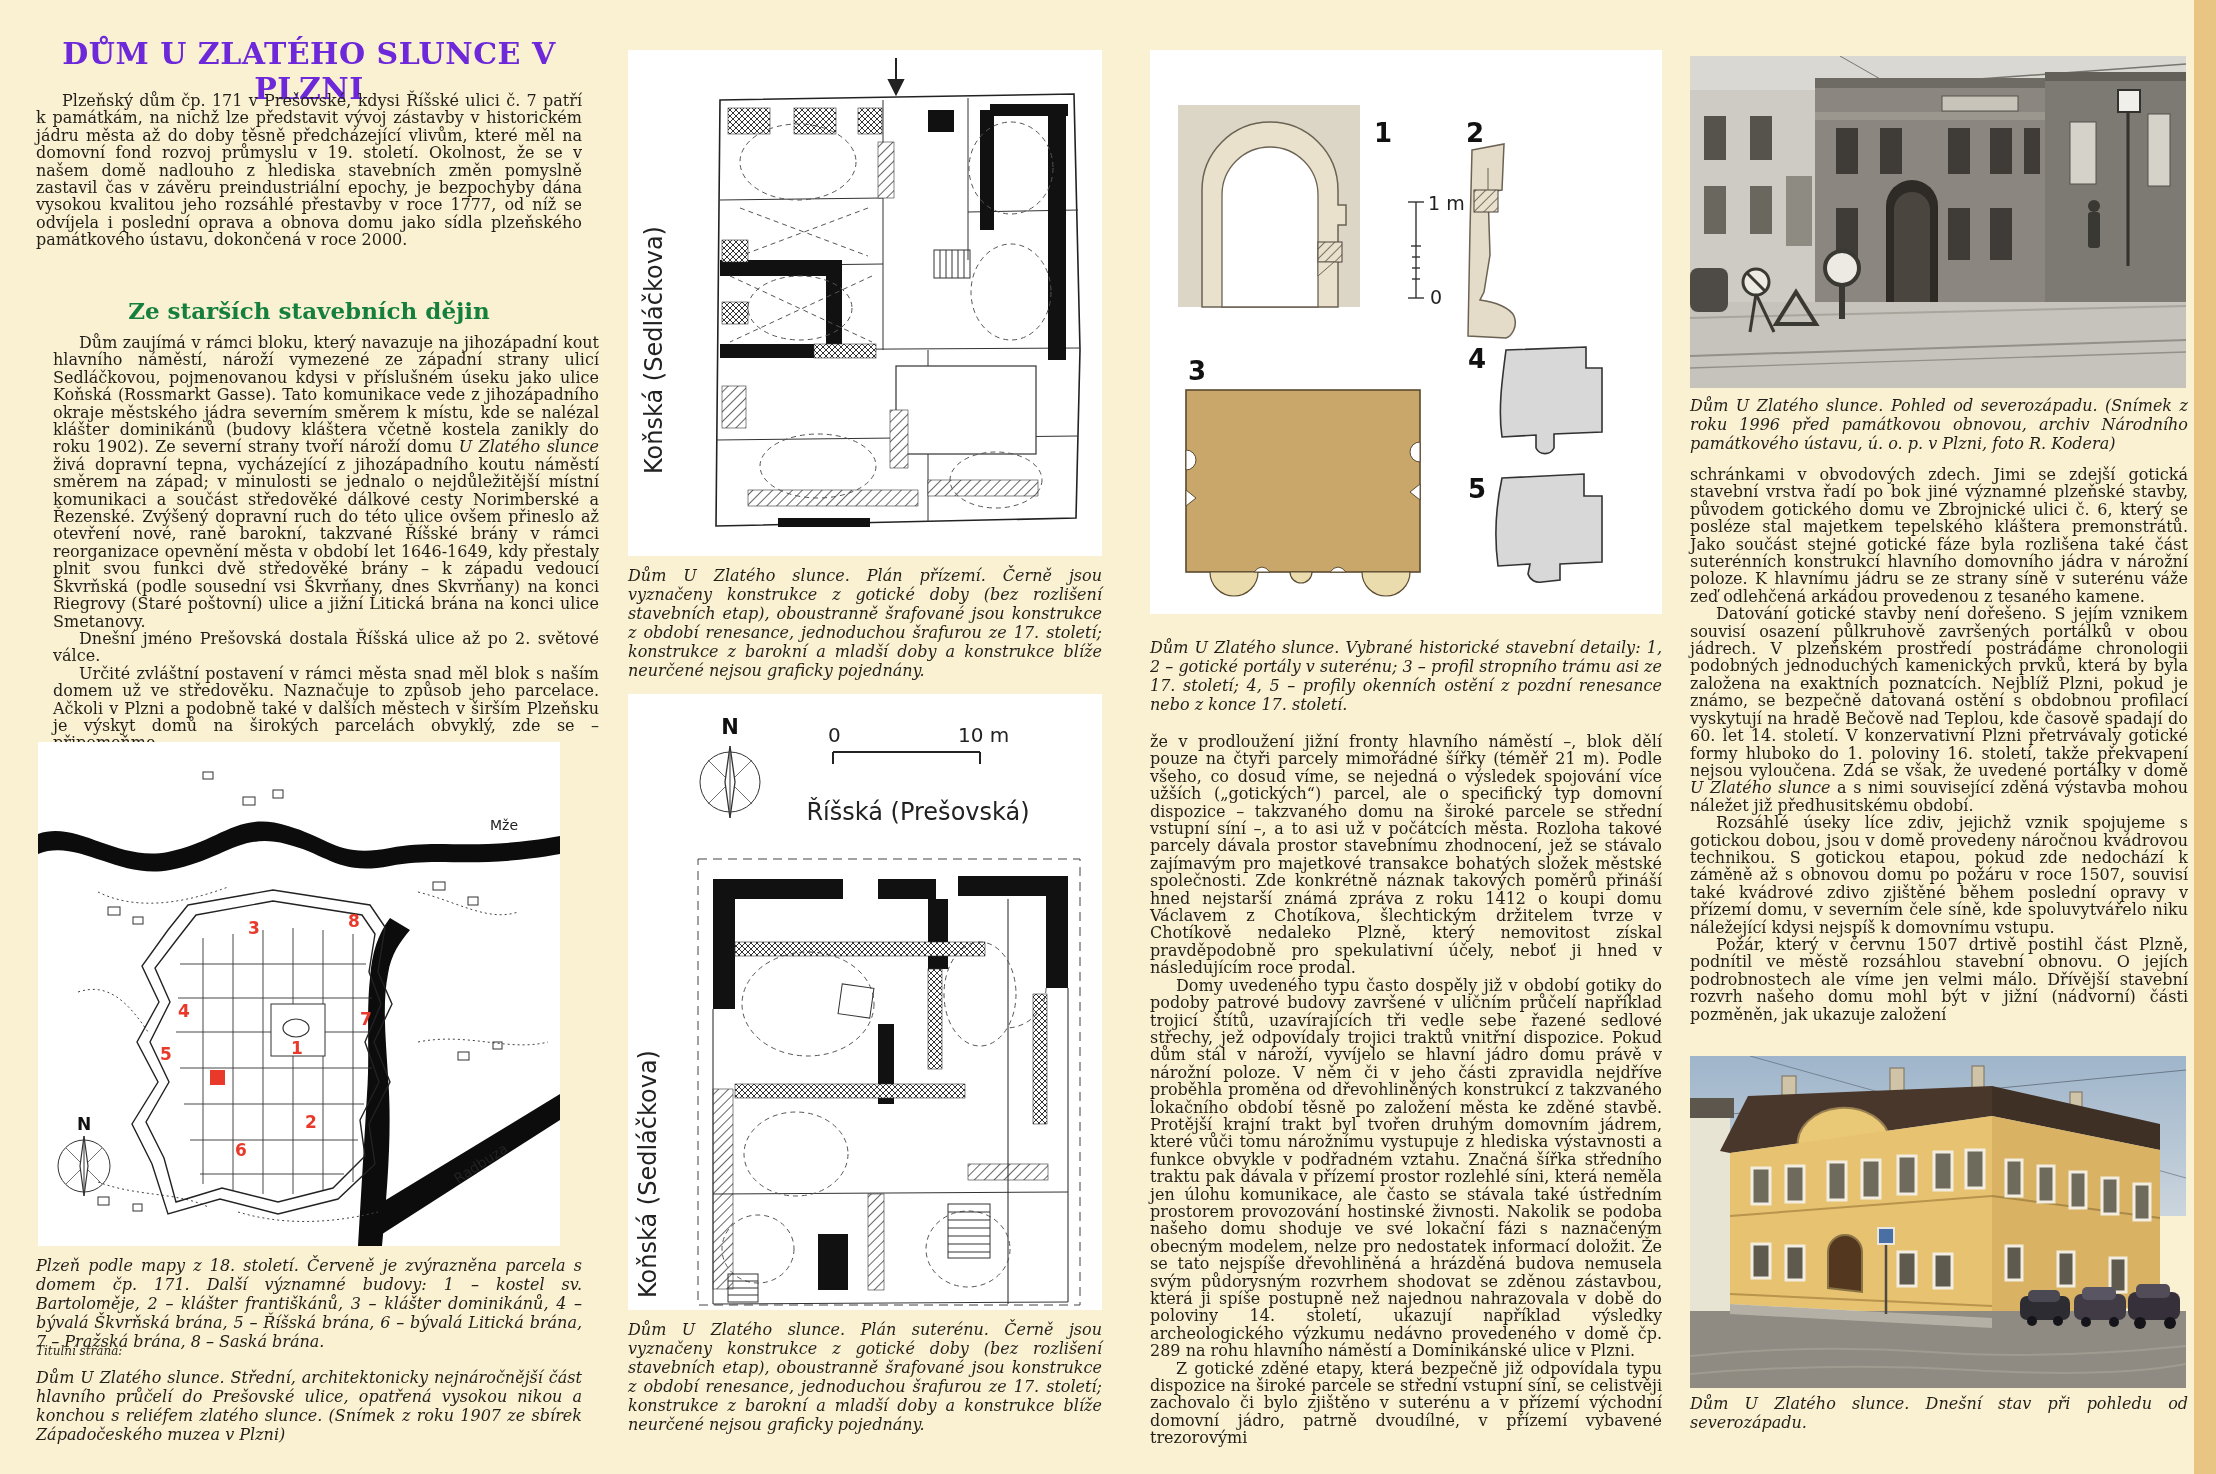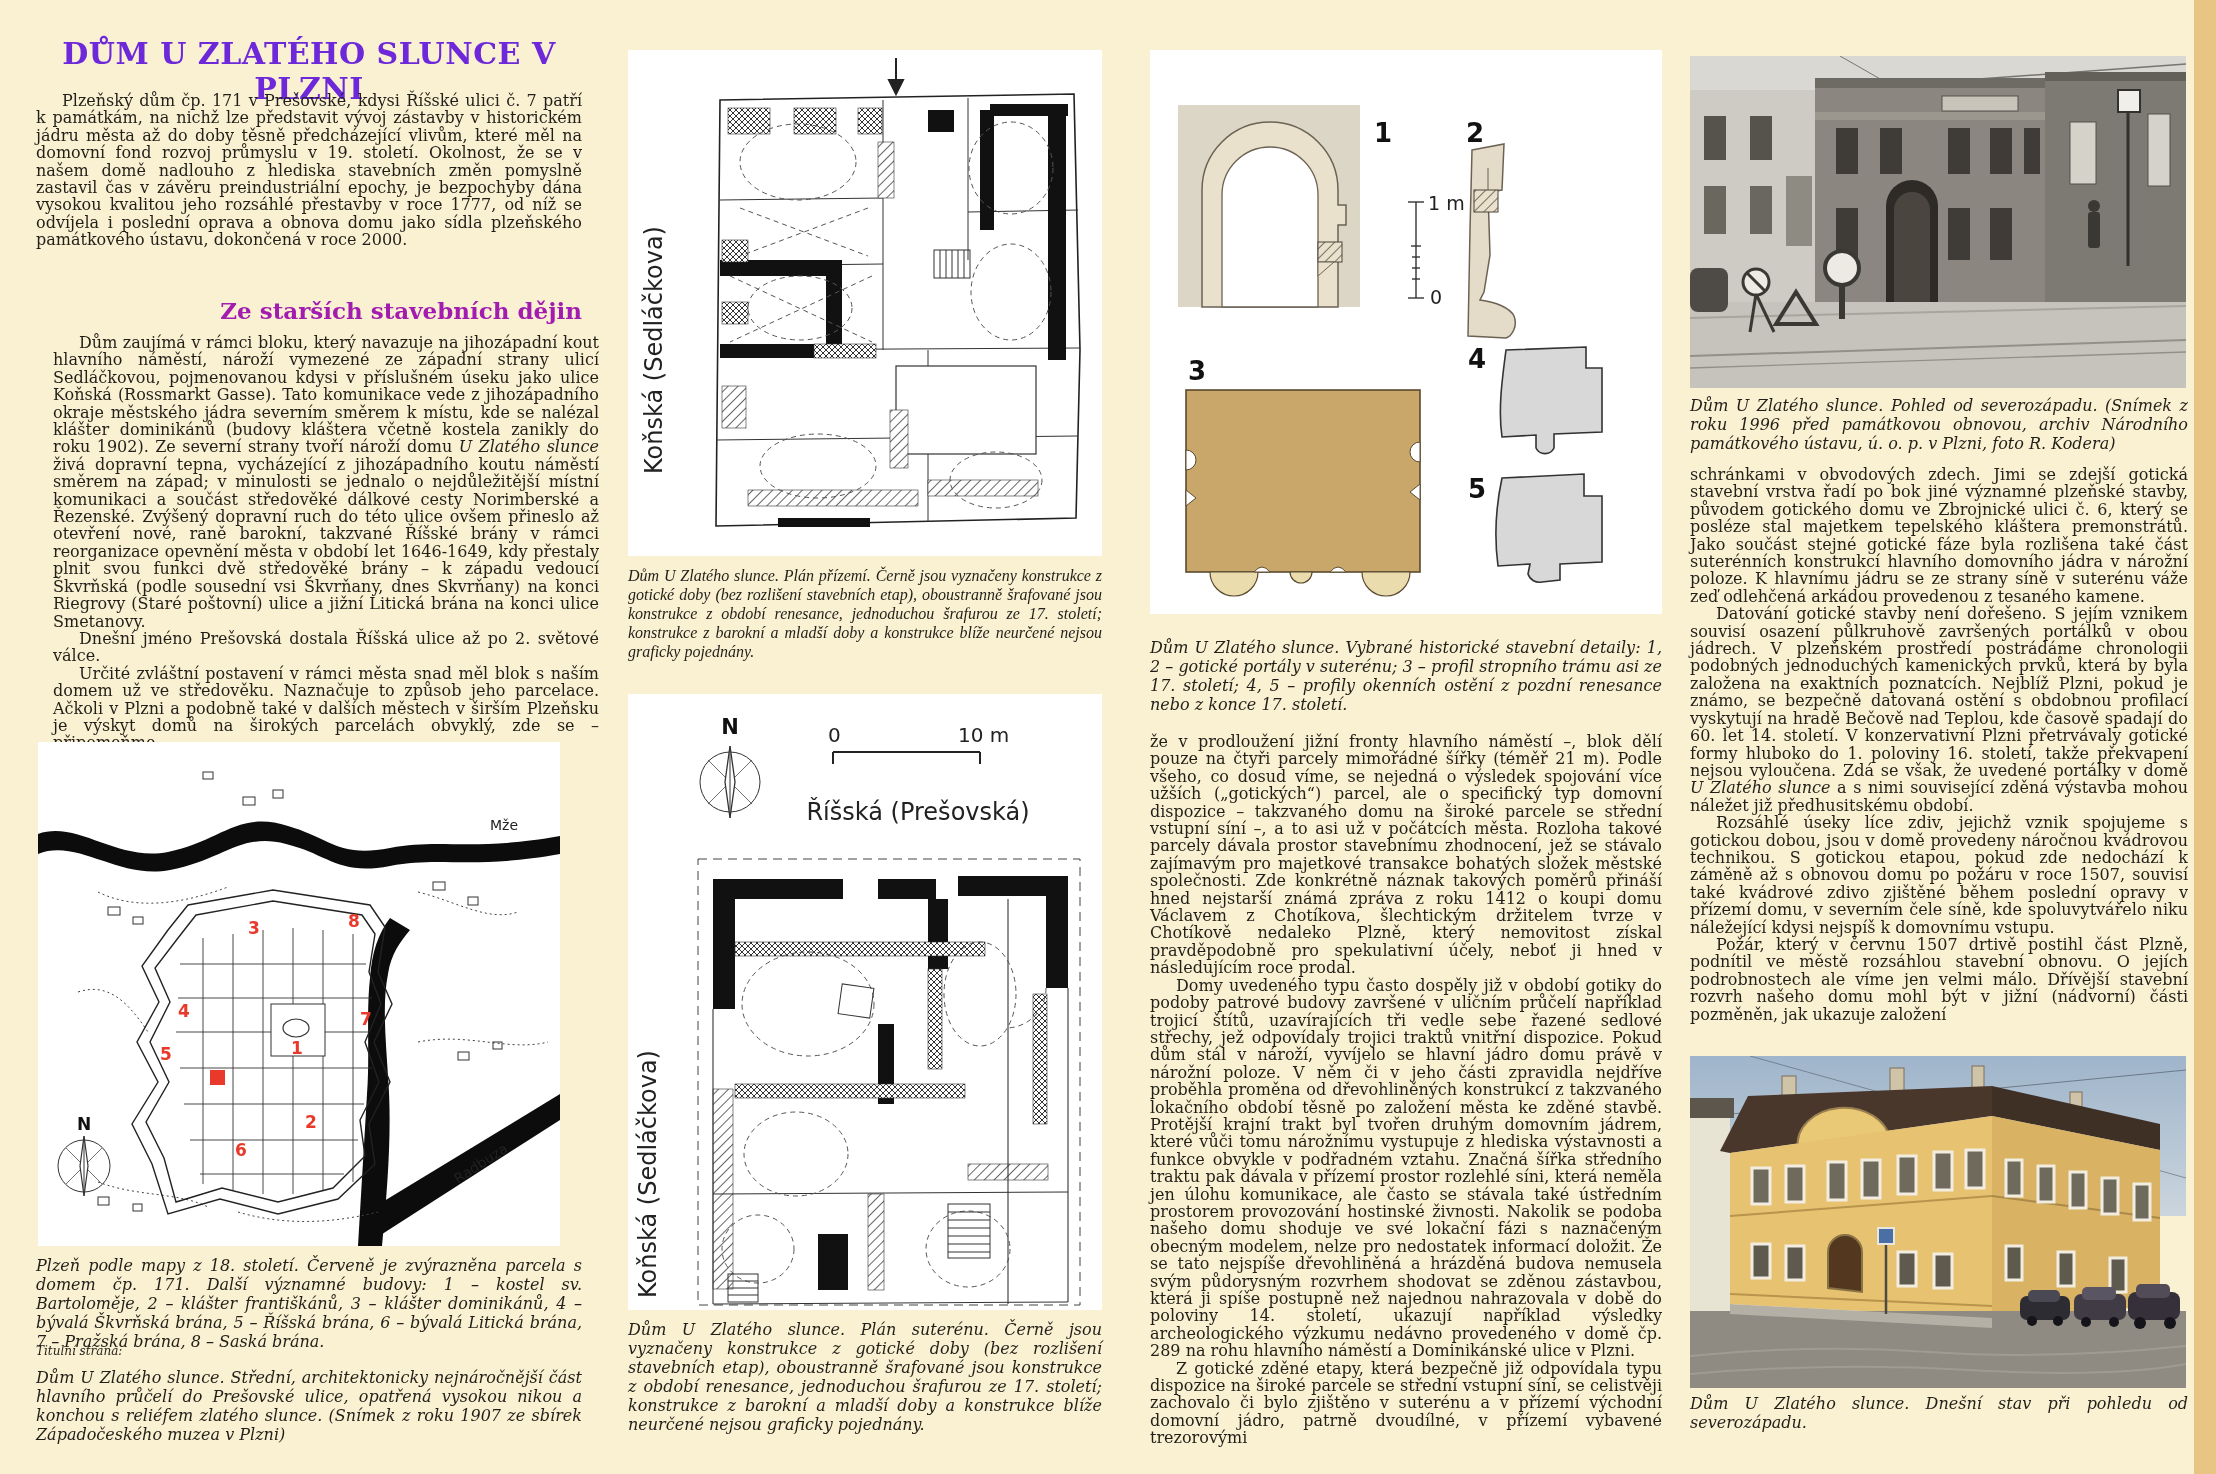--- a/index.html
+++ b/index.html
@@ -5,21 +5,21 @@
   html,body{margin:0;padding:0;}
   body{
     width:2216px;height:1474px;position:relative;overflow:hidden;
     background:#FAF0D2;
     font-family:"DejaVu Serif","Liberation Serif",serif;
     color:#221f19;
   }
   .col{position:absolute;}
   .panel{position:absolute;background:#ffffff;}
   .title{color:#6d28d9;font-weight:bold;font-size:30px;text-align:center;margin:0;letter-spacing:.5px;}
-  .heading{color:#a21caf;font-weight:bold;font-size:23px;text-align:right;margin:0;}
+  .heading{color:#15803d;font-weight:bold;font-size:23px;text-align:center;margin:0;}
   .body-text{font-size:16px;line-height:17.4px;text-align:justify;margin:0;}
   .indent{text-indent:26px;}
   .caption{font-style:italic;font-size:16px;line-height:19px;text-align:justify;margin:0;}
   .caption-label{font-style:italic;font-size:12px;line-height:19px;margin:0;}
   .abs{position:absolute;}
   svg{display:block;}
   .fold-strip{position:absolute;top:0;height:1474px;}
 </style>
 </head>
 <body>
@@ -205,21 +205,21 @@
       <g stroke="#333" stroke-width="1" fill="none">
         <rect x="306" y="200" width="36" height="28"></rect>
         <line x1="312" y1="200" x2="312" y2="228"></line>
           <line x1="318" y1="200" x2="318" y2="228"></line>
         <line x1="324" y1="200" x2="324" y2="228"></line>
           <line x1="330" y1="200" x2="330" y2="228"></line>
         <line x1="336" y1="200" x2="336" y2="228"></line>
       </g>
     </svg>
   </div>
-  <p class="caption abs" style="left:0;top:566px;width:474px;font-family:Liberation Serif, serif;">Dům U Zlatého slunce. Plán přízemí. Černě jsou vyznačeny konstrukce z gotické doby (bez rozlišení stavebních etap), oboustranně šrafované jsou konstrukce z období renesance, jednoduchou šrafurou ze 17. století; konstrukce z barokní a mladší doby a konstrukce blíže neurčené nejsou graficky pojednány.</p>
+  <p class="caption abs" style="left:0;top:566px;width:474px;">Dům U Zlatého slunce. Plán přízemí. Černě jsou vyznačeny konstrukce z gotické doby (bez rozlišení stavebních etap), oboustranně šrafované jsou konstrukce z období renesance, jednoduchou šrafurou ze 17. století; konstrukce z barokní a mladší doby a konstrukce blíže neurčené nejsou graficky pojednány.</p>
 
   <div class="panel" style="left:0;top:694px;width:474px;height:616px;">
     <svg width="474" height="616" viewBox="0 0 474 616" xmlns="http://www.w3.org/2000/svg">
       <defs>
         <pattern id="h2" width="7" height="7" patternUnits="userSpaceOnUse" patternTransform="rotate(45)">
           <rect width="7" height="7" fill="#fff"></rect>
             <line x1="0" y1="0" x2="0" y2="7" stroke="#333" stroke-width="1.5"></line>
         </pattern>
         <pattern id="x2" width="6" height="6" patternUnits="userSpaceOnUse">
           <rect width="6" height="6" fill="#fff"></rect>

